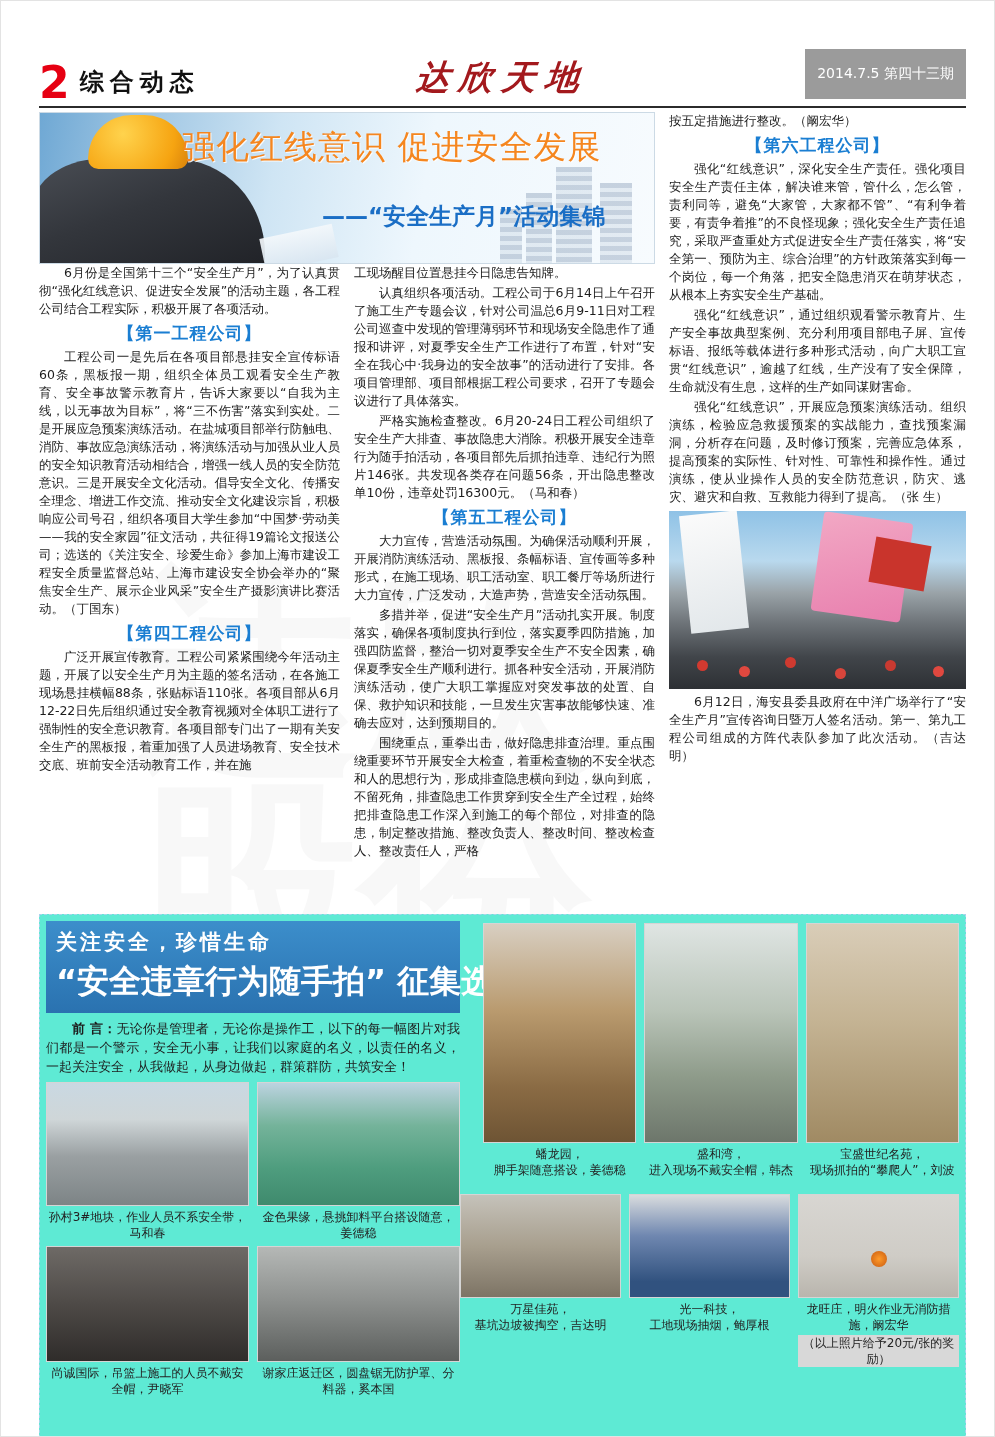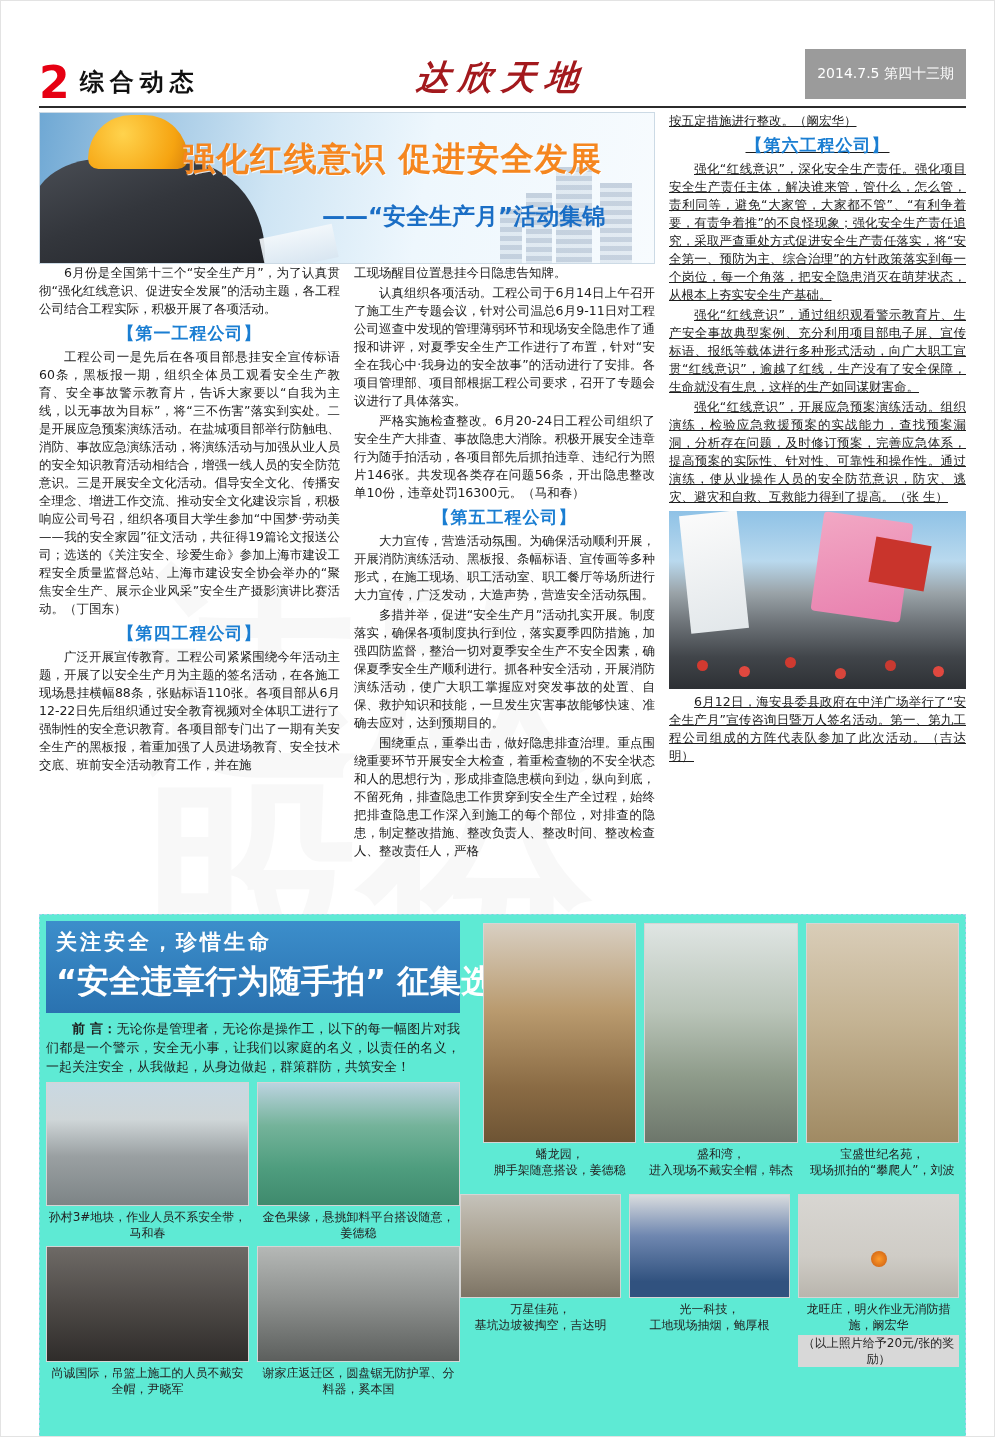--- a/index.html
+++ b/index.html
@@ -25,26 +25,26 @@
           background:linear-gradient(160deg,#4a4e55 0%,#33363c 45%,#202227 100%);}
   .w-helmet{position:absolute;left:48px;top:2px;width:100px;height:54px;
             border-radius:50px 50px 12px 12px;
             background:radial-gradient(circle at 35% 35%,#ffd34d,#f6a411 70%,#d9820a);}
   .w-paper{position:absolute;left:222px;top:118px;width:74px;height:34px;transform:rotate(-12deg);
            background:linear-gradient(180deg,#f4f8fb,#d9e6f1);opacity:.92;}
   .bldg{position:absolute;bottom:0;background:
         repeating-linear-gradient(180deg,rgba(140,160,185,.45) 0 5px,rgba(190,205,220,.35) 5px 9px);}
   .b1{right:62px;width:36px;height:96px;} .b2{right:102px;width:26px;height:70px;}
   .b3{right:22px;width:32px;height:80px;} .b4{right:132px;width:22px;height:54px;}
-  .banner-title{position:absolute;left:142px;top:24px;color:#f5861f;font-size:33px;font-weight:bold;
+  .banner-title{position:absolute;left:142px;top:12px;color:#f5861f;font-size:33px;font-weight:normal;
                 letter-spacing:1px;white-space:nowrap;text-shadow:1px 1px 0 rgba(255,255,255,.85);}
   .banner-subtitle{position:absolute;left:282px;top:88px;color:#1a6ec5;font-size:23px;font-weight:bold;white-space:nowrap;}
   .cols{display:flex;gap:14px;}
   .col{width:301px;height:628px;overflow:hidden;}
-  .col3{width:302px;height:794px;overflow:hidden;text-decoration:underline;}
+  .col3{width:302px;height:794px;overflow:hidden;}
   p.body{margin:0 0 2px;font-size:12.5px;line-height:18px;text-align:justify;}
   p.indent{text-indent:2em;}
   h3.sec{margin:4px 0 3px;text-align:center;color:#1a7ed2;font-size:17px;font-weight:bold;letter-spacing:1px;}
   .news-photo{position:relative;height:178px;margin:5px 0 4px;overflow:hidden;
               background:linear-gradient(180deg,#8fc2e6 0%,#b9d9ee 28%,#9aa3a8 46%,#70767b 62%,#41454a 82%,#2d3034 100%);}
   .flag-white{position:absolute;left:16px;top:2px;width:58px;height:118px;transform:rotate(-6deg);
               background:linear-gradient(170deg,#fbfbfb,#e2e7ea);}
   .flag-pink{position:absolute;left:148px;top:6px;width:90px;height:100px;transform:rotate(8deg);border-radius:4px;
              background:linear-gradient(160deg,#f2a8c4,#e87fae);}
   .flag-red{position:absolute;right:38px;top:30px;width:56px;height:46px;transform:rotate(10deg);background:#c9342c;}

